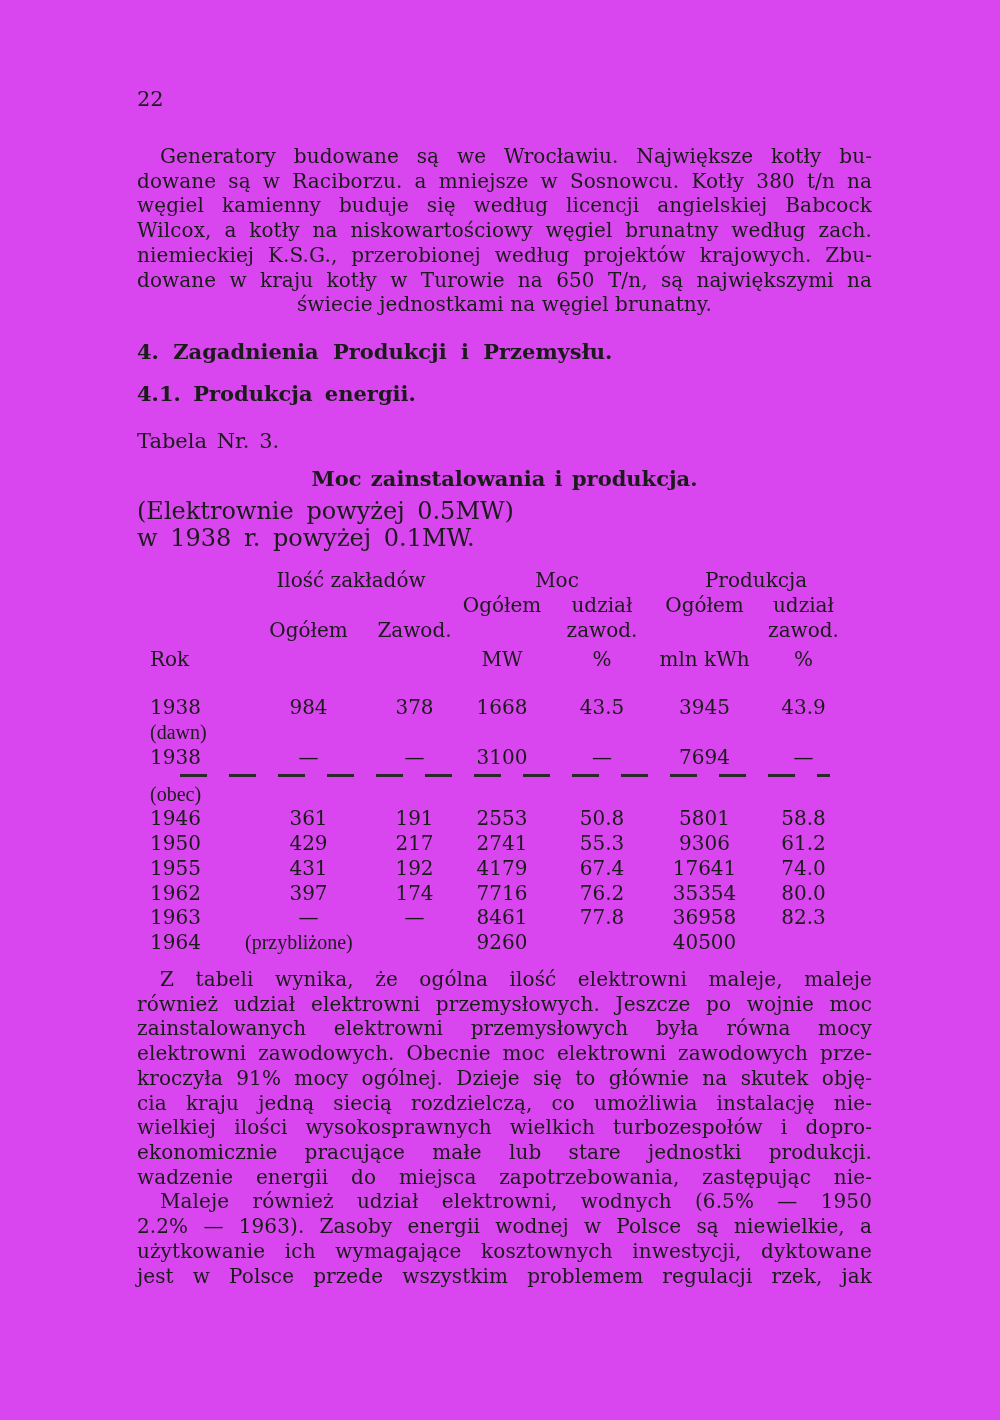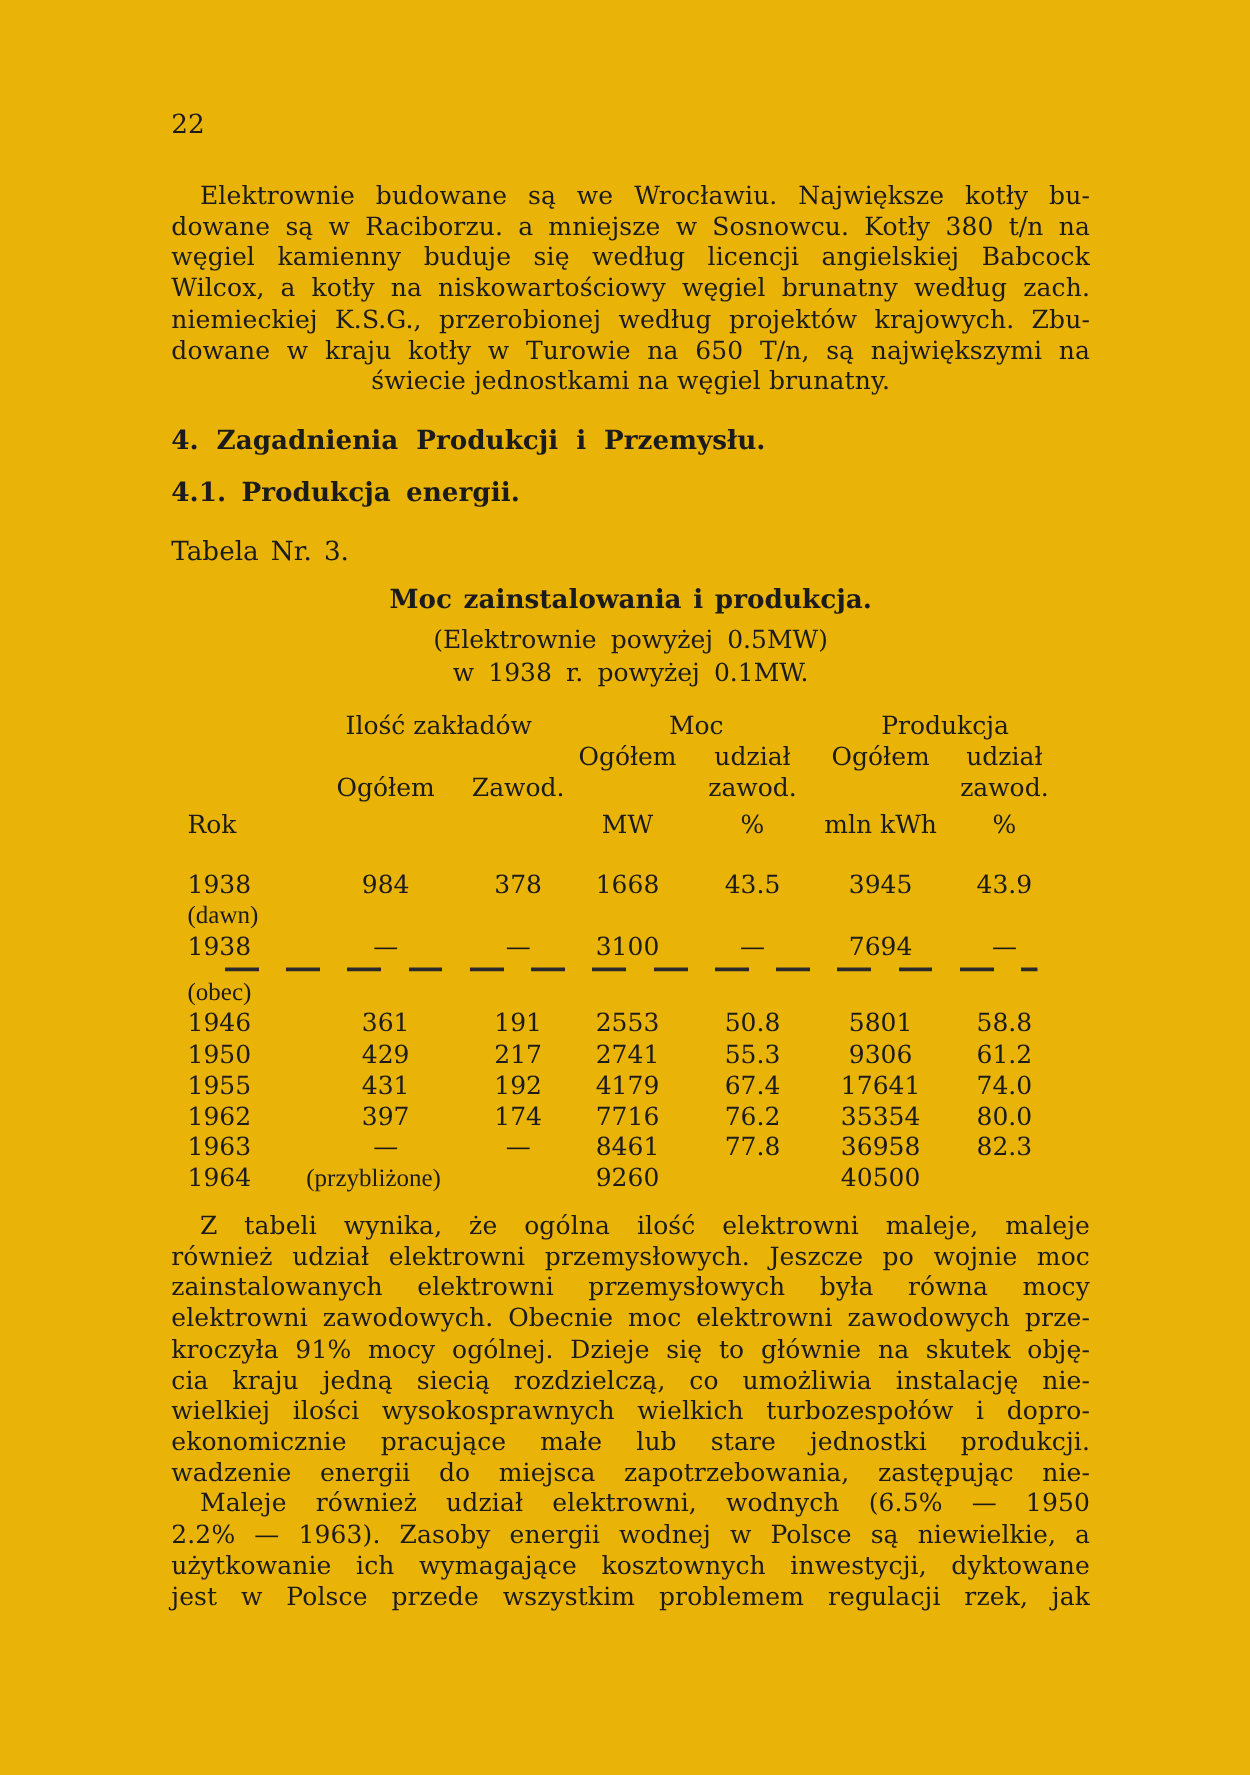--- a/index.html
+++ b/index.html
@@ -1,20 +1,20 @@
 <!DOCTYPE html>
 <html><head>
 <meta charset="utf-8">
 <style>
   html, body { margin: 0; padding: 0; background: #ffffff; }
   .page {
     position: relative;
     width: 1000px;
     height: 1420px;
-    background: #eab308;
+    background: #d946ef;
     color: #1b1b1b;
     font-family: "DejaVu Serif", "Liberation Serif", serif;
     overflow: hidden;
   }
   .content { padding: 0 128px 0 137px; }
 
   .pagenum {
     padding-top: 86px;
     font-size: 21px;
     line-height: 26px;
@@ -51,22 +51,22 @@
   }
   .t-title {
     margin-top: 12px;
     text-align: center;
     font-size: 21px;
     font-weight: bold;
     word-spacing: 2px;
     line-height: 26px;
   }
   .t-sub {
-    text-align: center;
-    font-size: 20px;
+    text-align: left;
+    font-size: 24px;
     word-spacing: 5px;
     line-height: 27px;
   }
   .t-sub1 { margin-top: 6px; }
 
   table.datatable {
     border-collapse: collapse;
     table-layout: fixed;
     margin-left: 13px;
     margin-top: 16px;
@@ -97,21 +97,21 @@
 </style>
 </head>
 <body>
 
 <div class="page">
   <div class="content">
 
     <div class="pagenum">22</div>
 
     <div class="para p1">
-      <div class="jline indent">Elektrownie budowane są we Wrocławiu. Największe kotły bu-</div>
+      <div class="jline indent">Generatory budowane są we Wrocławiu. Największe kotły bu-</div>
       <div class="jline">dowane są w Raciborzu. a mniejsze w Sosnowcu. Kotły 380 t/n na</div>
       <div class="jline">węgiel kamienny buduje się według licencji angielskiej Babcock</div>
       <div class="jline">Wilcox, a kotły na niskowartościowy węgiel brunatny według zach.</div>
       <div class="jline">niemieckiej K.S.G., przerobionej według projektów krajowych. Zbu-</div>
       <div class="jline">dowane w kraju kotły w Turowie na 650 T/n, są największymi na</div>
       <div class="lline">świecie jednostkami na węgiel brunatny.</div>
     </div>
 
     <div class="h-section">4. Zagadnienia Produkcji i Przemysłu.</div>
     <div class="h-sub">4.1. Produkcja energii.</div>

